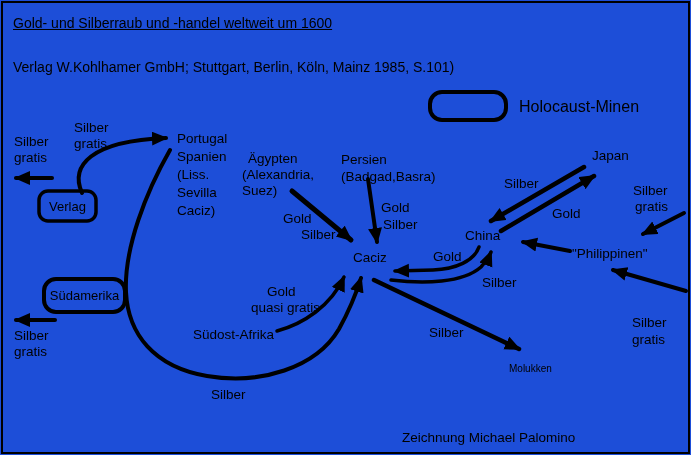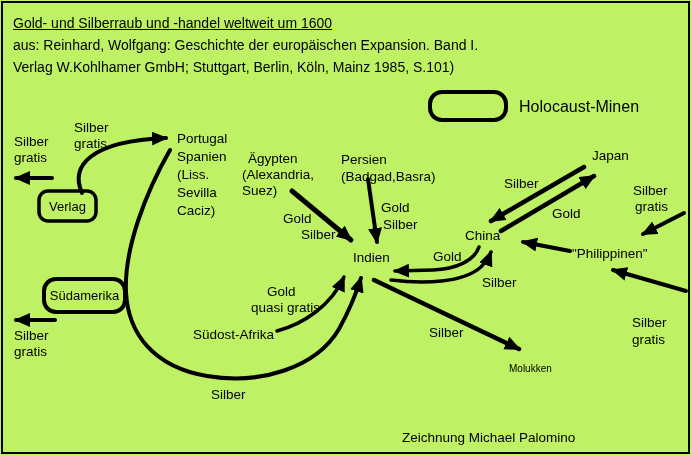--- a/index.html
+++ b/index.html
@@ -1,17 +1,17 @@
 <!DOCTYPE html>
 <html><head>
 <meta charset="utf-8">
 <style>
   html,body{margin:0;padding:0;background:#fff;}
   .stage{
-    position:relative; width:691px; height:455px; background:#bef264;
+    position:relative; width:691px; height:455px; background:#1d4ed8;
     font-family:"Liberation Sans", sans-serif; color:#000; overflow:hidden;
   }
   .frame{position:absolute; inset:1px; border:2px solid #000; pointer-events:none;}
   .layer{position:absolute; left:0; top:0;}
   .lbl{position:absolute; font-size:13.5px; line-height:16px; white-space:nowrap;}
   .hdr{position:absolute; font-size:14px; line-height:18px; white-space:nowrap;}
   .title{text-decoration:underline;}
   .lh17{line-height:17px;margin-top:6px;}
   .lh18{line-height:18px;}
   .boxlbl{position:absolute; display:flex; align-items:center; justify-content:center;
@@ -48,21 +48,20 @@
       <path stroke-width="4" d="M 570 251 L 523 242" marker-end="url(#ah)"></path>
       <path stroke-width="4" d="M 686 291 L 613 270" marker-end="url(#ah)"></path>
       <path stroke-width="4.5" d="M 374 280 L 519 349" marker-end="url(#ah)"></path>
       <rect x="39" y="191" width="57" height="30" rx="9" stroke-width="3.5"></rect>
       <rect x="44" y="279" width="81" height="33" rx="12" stroke-width="4"></rect>
       <rect x="430" y="92" width="76" height="28" rx="12" stroke-width="4"></rect>
     </g>
   </svg>
 
   <div class="hdr title" style="left:13px; top:14px">Gold- und Silberraub und -handel weltweit um 1600</div>
-  <div class="hdr" style="left:13px; top:36px">aus: Reinhard, Wolfgang: Geschichte der europäischen Expansion. Band I.</div>
   <div class="hdr" style="left:13px; top:58px">Verlag W.Kohlhamer GmbH; Stuttgart, Berlin, Köln, Mainz 1985, S.101)</div>
 
   <div class="lbl" style="left:519px; top:99px; font-size:16px">Holocaust-Minen</div>
 
   <div class="lbl" style="left:14px; top:134px">
     <div>Silber</div>
     <div>gratis</div>
   </div>
   <div class="lbl" style="left:74px; top:120px">
     <div>Silber</div>
@@ -92,21 +91,21 @@
     <div class="ind18">Silber</div>
   </div>
   <div class="lbl lh17" style="left:341px; top:145px">
     <div>Persien</div>
     <div>(Badgad,Basra)</div>
   </div>
   <div class="lbl lh17" style="left:381px; top:193px">
     <div>Gold</div>
     <div class="ind2">Silber</div>
   </div>
-  <div class="lbl" style="left:353px; top:250px">Indien</div>
+  <div class="lbl" style="left:353px; top:250px">Caciz</div>
   <div class="lbl" style="left:433px; top:249px">Gold</div>
   <div class="lbl" style="left:482px; top:275px">Silber</div>
   <div class="lbl" style="left:251px; top:284px">
     <div class="ind16">Gold</div>
     <div>quasi gratis</div>
   </div>
   <div class="lbl" style="left:193px; top:327px">Südost-Afrika</div>
   <div class="lbl" style="left:211px; top:387px">Silber</div>
 
   <div class="lbl" style="left:465px; top:228px">China</div>

